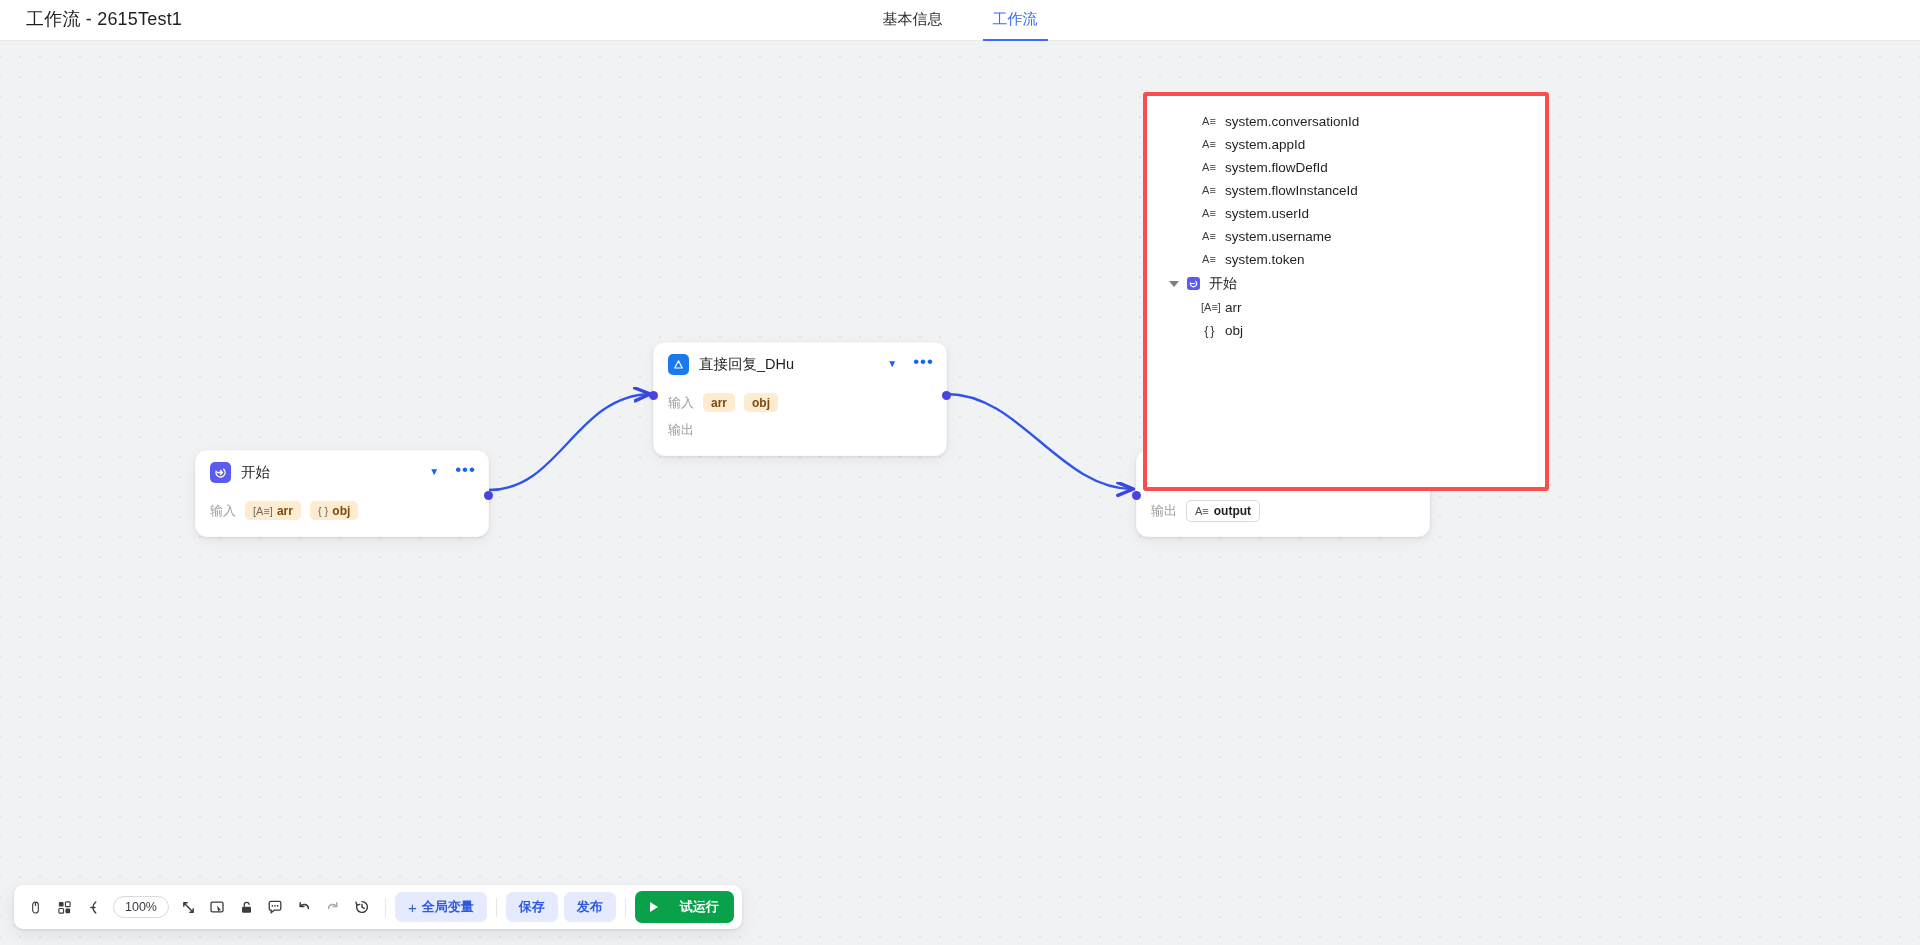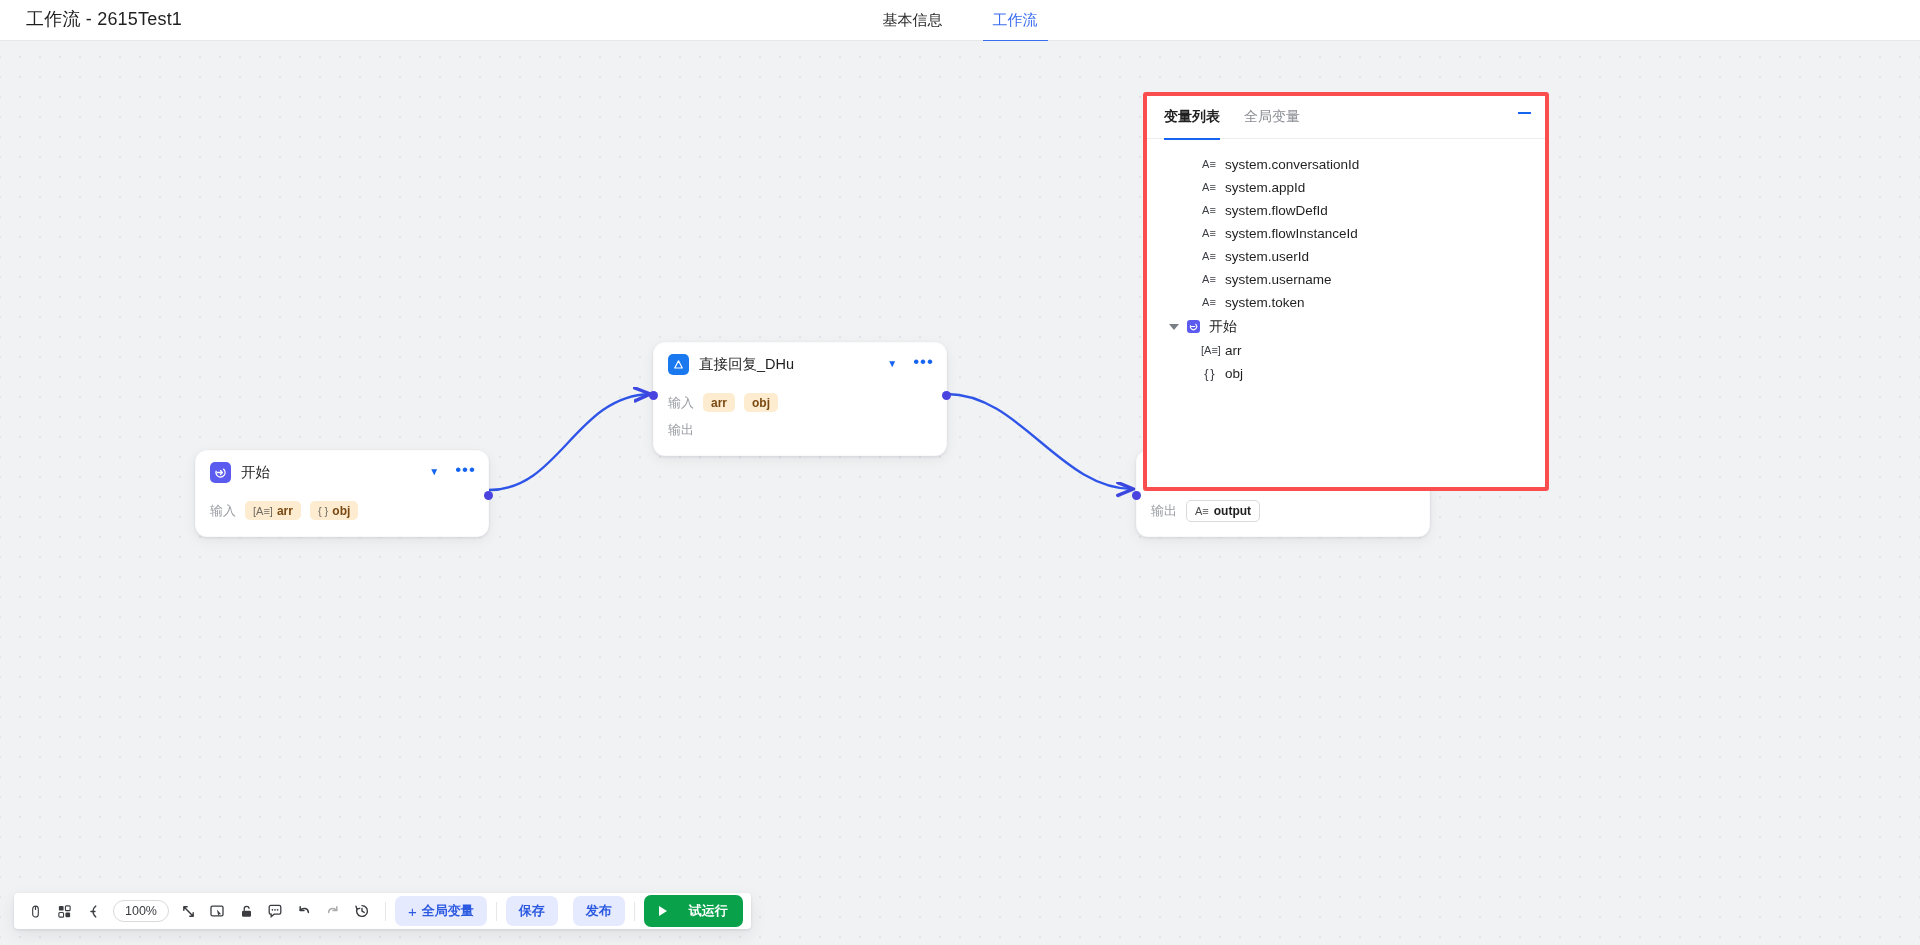--- a/index.html
+++ b/index.html
@@ -19,21 +19,21 @@
     border-bottom: 1px solid #e8e8e8;
     display: flex; align-items: center; padding-left: 36px;
   }
   .topbar-title {
     position: absolute; left: 26px; top: 7px;
     font-size: 18px; color: #1f1f1f; letter-spacing: .2px;
   }
   .topbar-tabs {
     position: absolute; left: 0; right: 0; top: 0;
     height: 41px;
-    display: flex; justify-content: center; align-items: center;
+    display: flex; justify-content: center; align-items: flex-end;
     gap: 46px;
   }
   .tab {
     position: relative;
     font-size: 15px; color: #2b2b2b;
     padding: 11px 2px 12px 2px;
     cursor: pointer; white-space: nowrap;
   }
   .tab.active { color: #3a6cf0; }
   .tab.active::after {
@@ -166,22 +166,22 @@
     flex: 0 0 auto; margin-right: 8px;
     font-size: 11px; color: #3b3e44; line-height: 1;
     width: 16px; text-align: center;
   }
   .type-ico.brace { font-size: 13px; letter-spacing: -1px; }
   .tree-leaf-label { font-size: 13.5px; color: #1f1f1f; }
 
   
   .toolbar {
     position: absolute; left: 14px; bottom: 16px;
-    height: 36px; background: #ffffff;
-    border-radius: 4px; display: flex; align-items: center;
+    height: 44px; background: #ffffff;
+    border-radius: 9px; display: flex; align-items: center;
     padding: 0 8px; gap: 2px;
     box-shadow: 0 1px 3px rgba(16,24,40,.10), 0 6px 18px rgba(16,24,40,.08);
   }
   .tb-btn {
     width: 27px; height: 27px; border-radius: 6px;
     display: flex; align-items: center; justify-content: center;
     cursor: pointer; color: #3a3c40;
   }
   .zoomval {
     font-size: 12.5px; color: #3a3c40;
@@ -304,25 +304,20 @@
         <span class="chip-plain">
           <span class="tmark">A≡</span>
           <span>output</span>
         </span>
       </div>
     </div>
     <span class="port" style="left:-5px; top:40px;"></span>
   </div>
 
   <div class="varpanel">
-    <div class="varpanel-head">
-      <div class="vtab active">变量列表</div>
-      <div class="vtab">全局变量</div>
-      <div class="minimize"></div>
-    </div>
 
     <div class="vartree">
 
       <div class="tree-leaf">
         <span class="type-ico">A≡</span>
         <span class="tree-leaf-label">system.conversationId</span>
       </div>
       <div class="tree-leaf">
         <span class="type-ico">A≡</span>
         <span class="tree-leaf-label">system.appId</span>
@@ -443,21 +438,21 @@
     <div class="tb-sep"></div>
 
     <div class="pill">
       <span class="plus">+</span>
       <span>全局变量</span>
     </div>
 
     <div class="tb-sep"></div>
 
     <div class="pill">保存</div>
-    <div class="pill" style="margin-left:13px">发布</div>
+    <div class="pill" style="margin-left:4px">发布</div>
 
     <div class="tb-sep"></div>
 
     <div class="pill-green">
       <span class="tri"></span>
       <span>试运行</span>
     </div>
   </div>
 
 </div>

